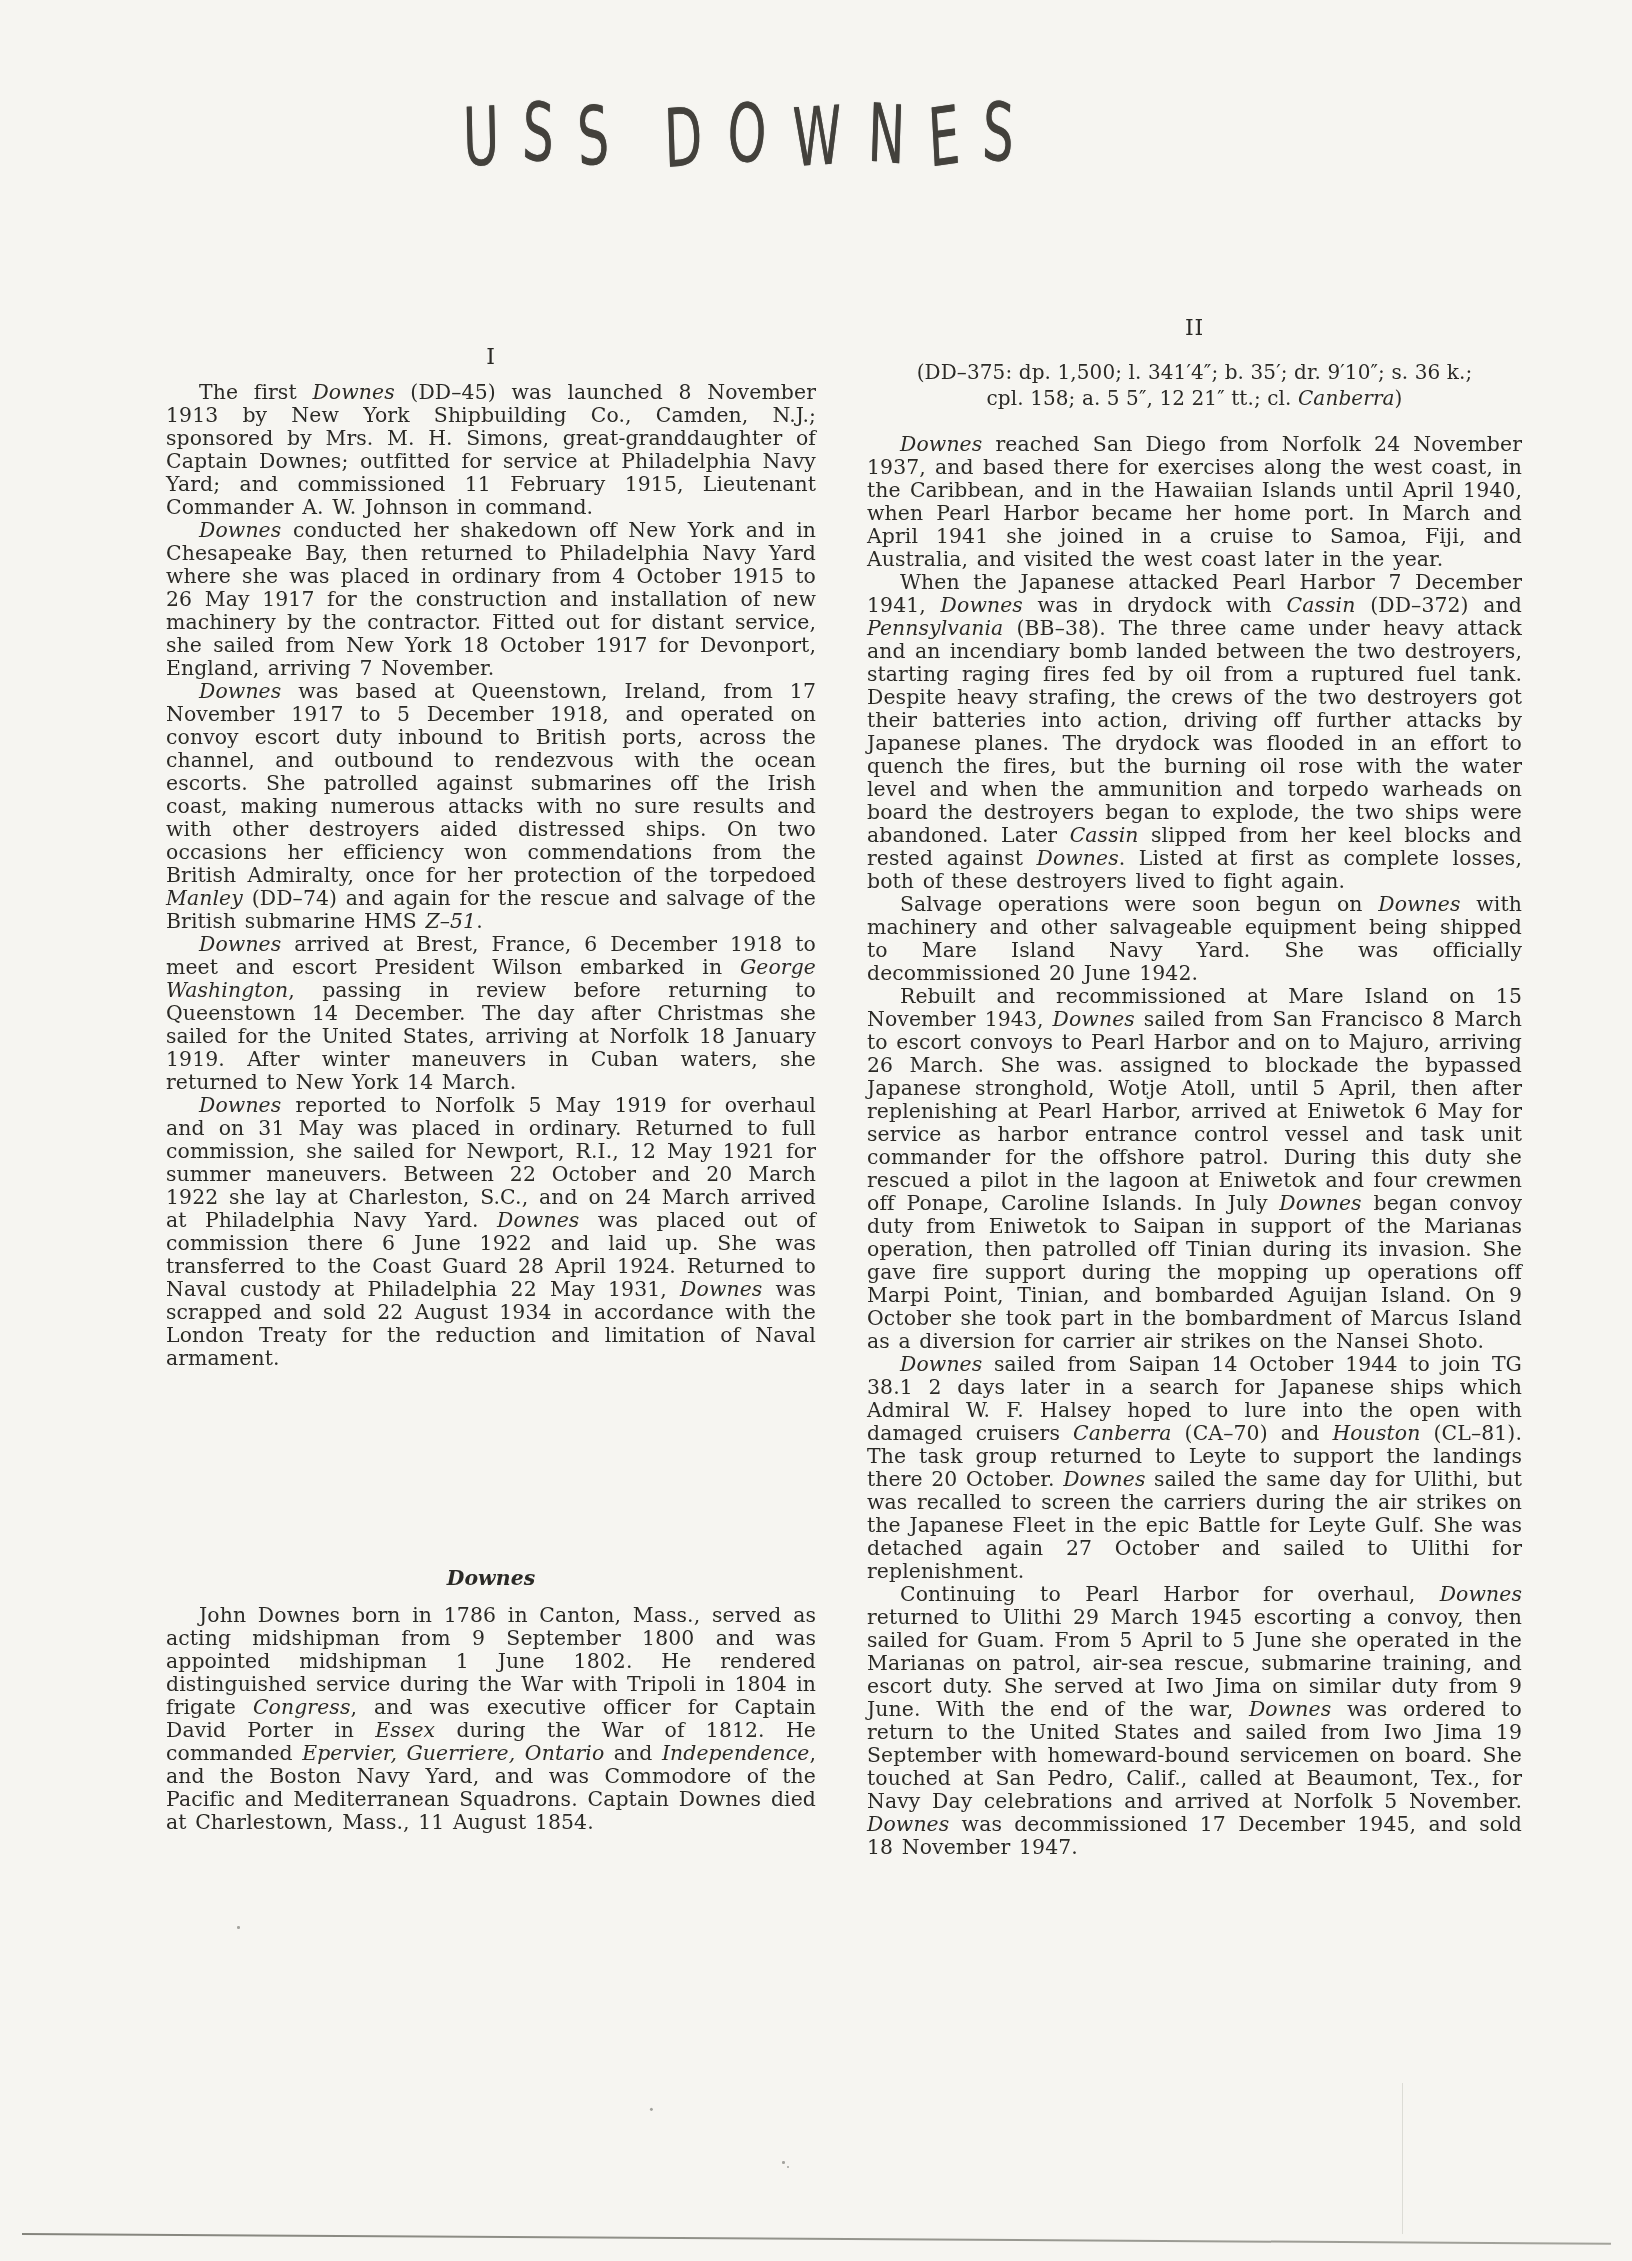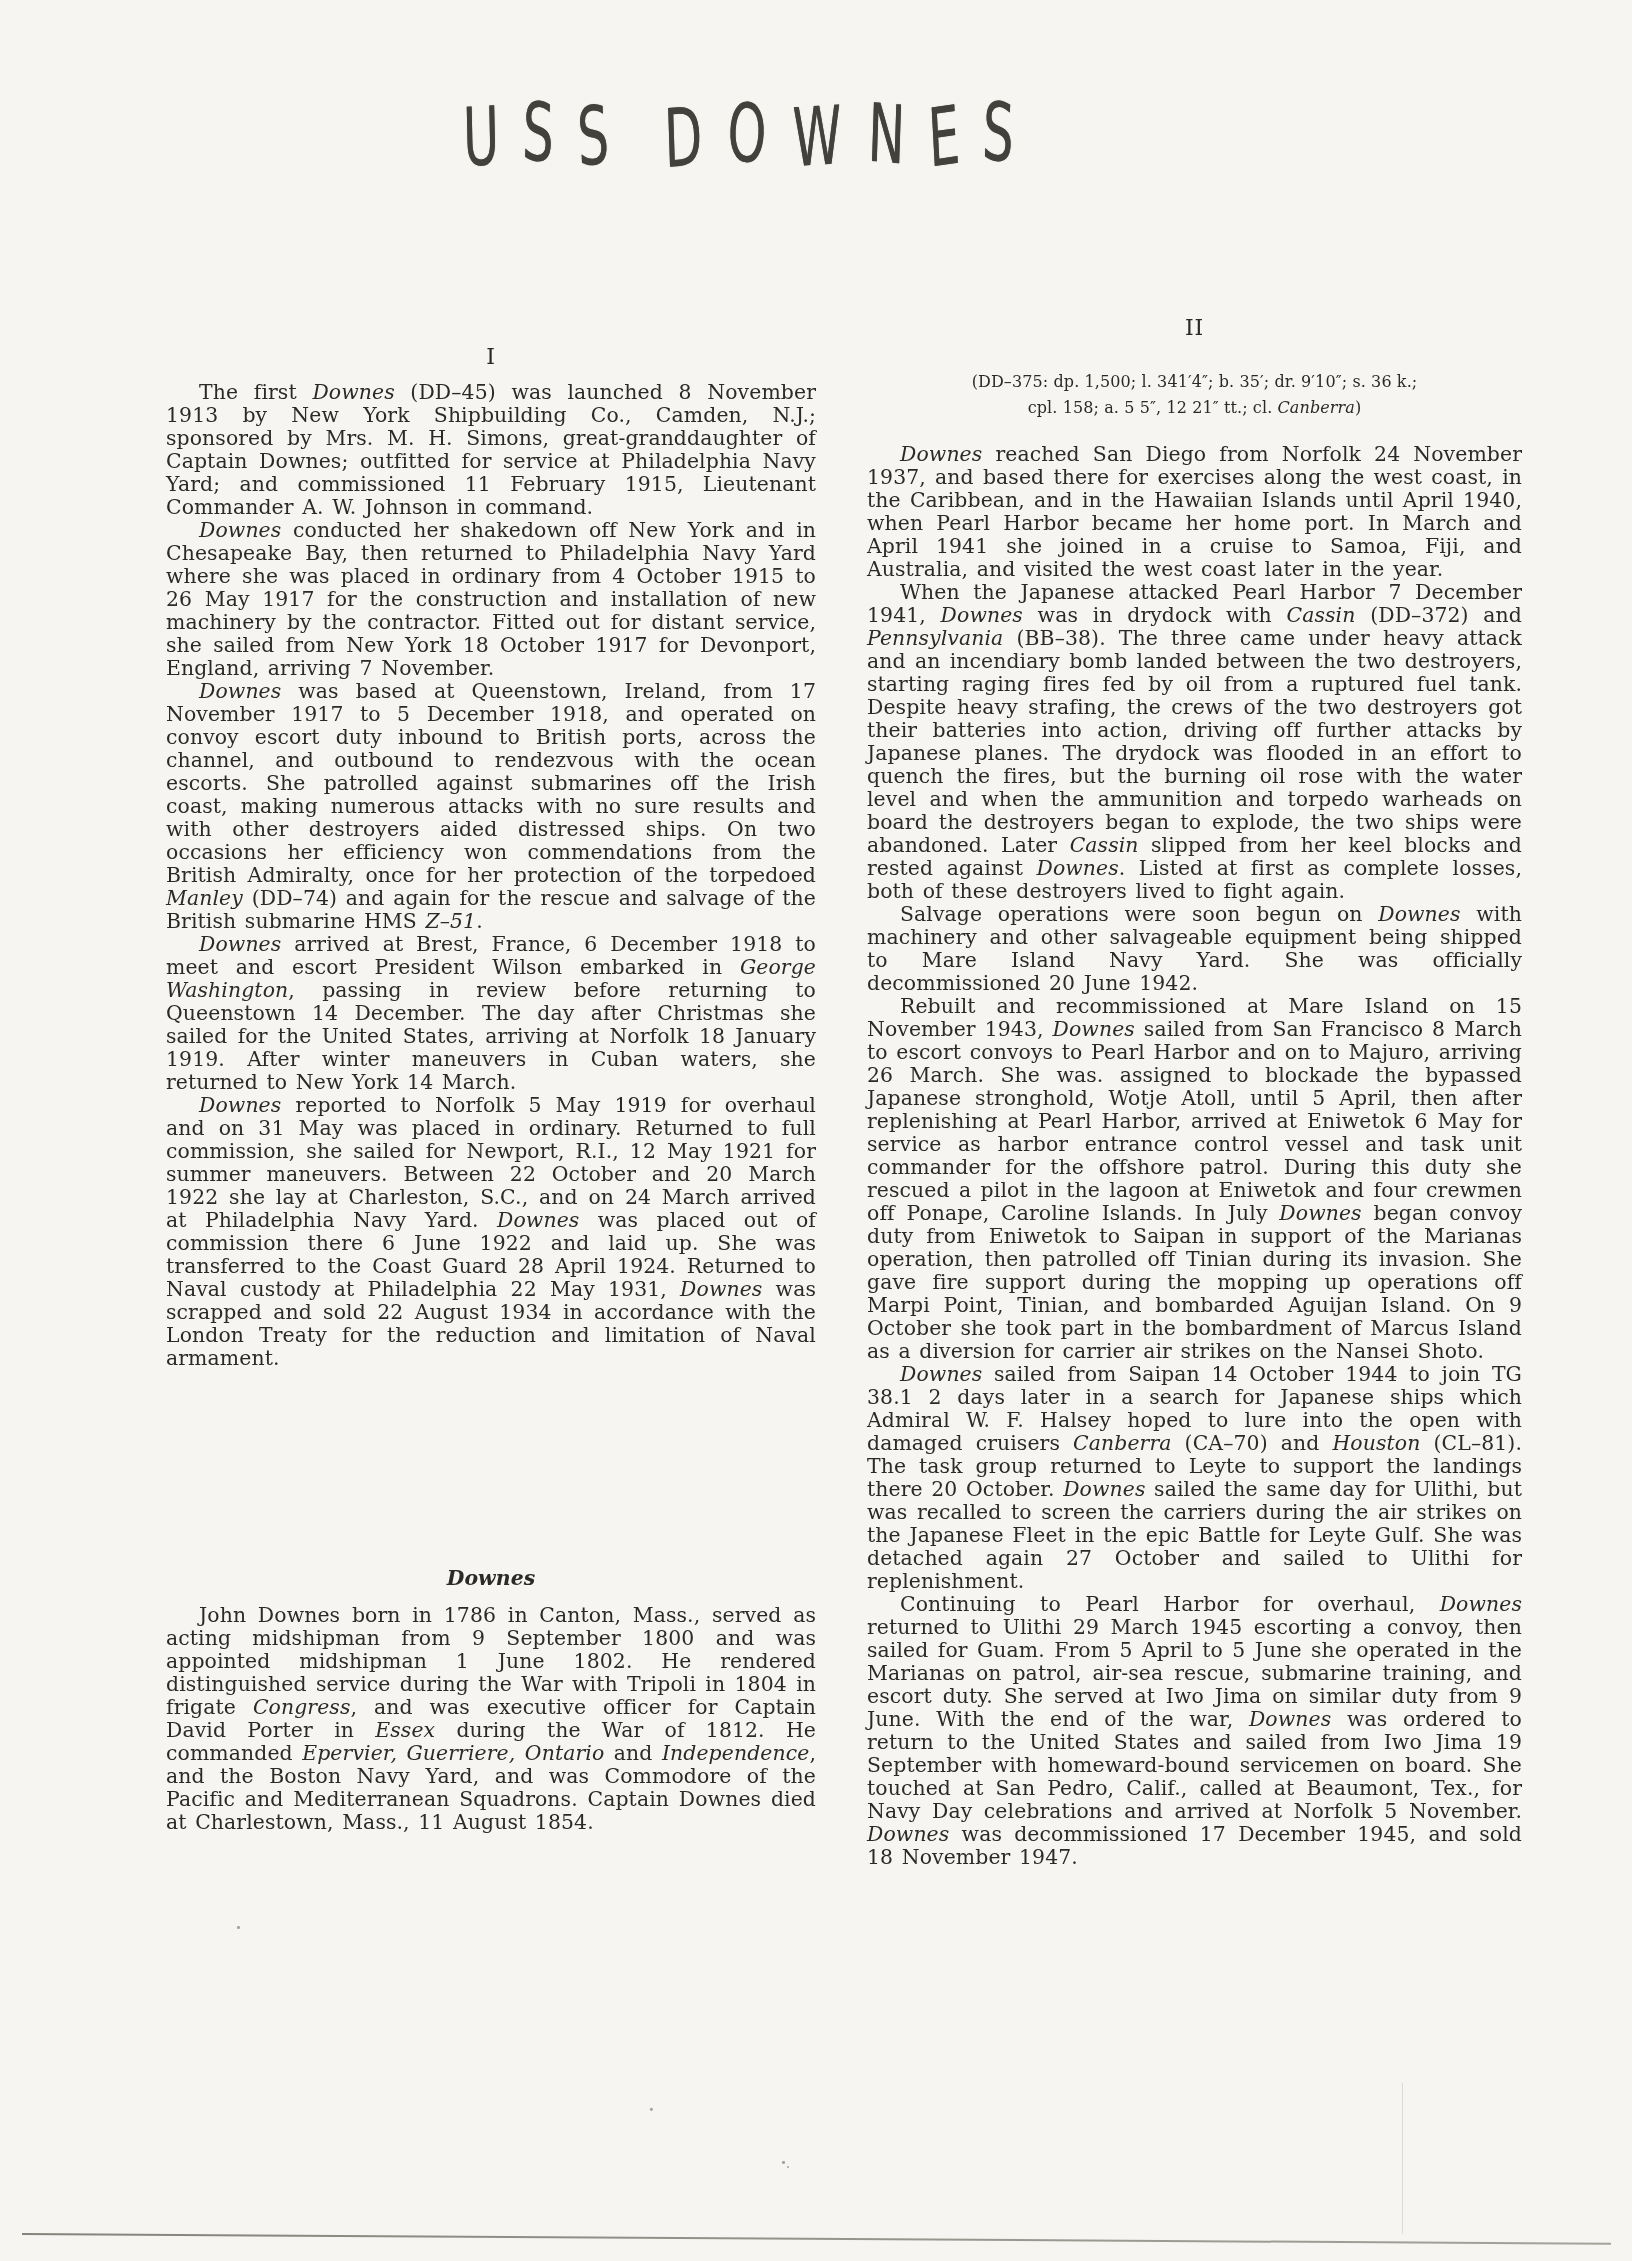--- a/index.html
+++ b/index.html
@@ -30,23 +30,23 @@
     text-align:justify;
     font-size:20.4px; line-height:23px;
     letter-spacing:0.1px;
   }
   .col-left  { left:166px;  top:344px; width:650px; }
   .col-right { left:867px; top:315px; width:655px; }
   .numeral {
     text-align:center; font-size:22px; line-height:26px;
     margin:0 0 10.5px 0; letter-spacing:0.7px; text-indent:0;
   }
-  .col-right .numeral { margin-bottom:28px; }
+  .col-right .numeral { margin-bottom:18px; }
   .stats {
-    text-align:center; font-size:16px; line-height:26px;
+    text-align:center; font-size:20px; line-height:26px;
     margin:0 0 14.5px 0; text-indent:0;
   }
   .col-right .stats { margin-bottom:22.4px; }
   .body-p { margin:0; text-indent:33px; word-spacing:2px; }
   .bio-heading {
     margin:195px 0 13px 0;
     text-align:center; font-weight:bold; font-style:italic;
     font-size:20.4px; line-height:26px; text-indent:0;
   }
   

